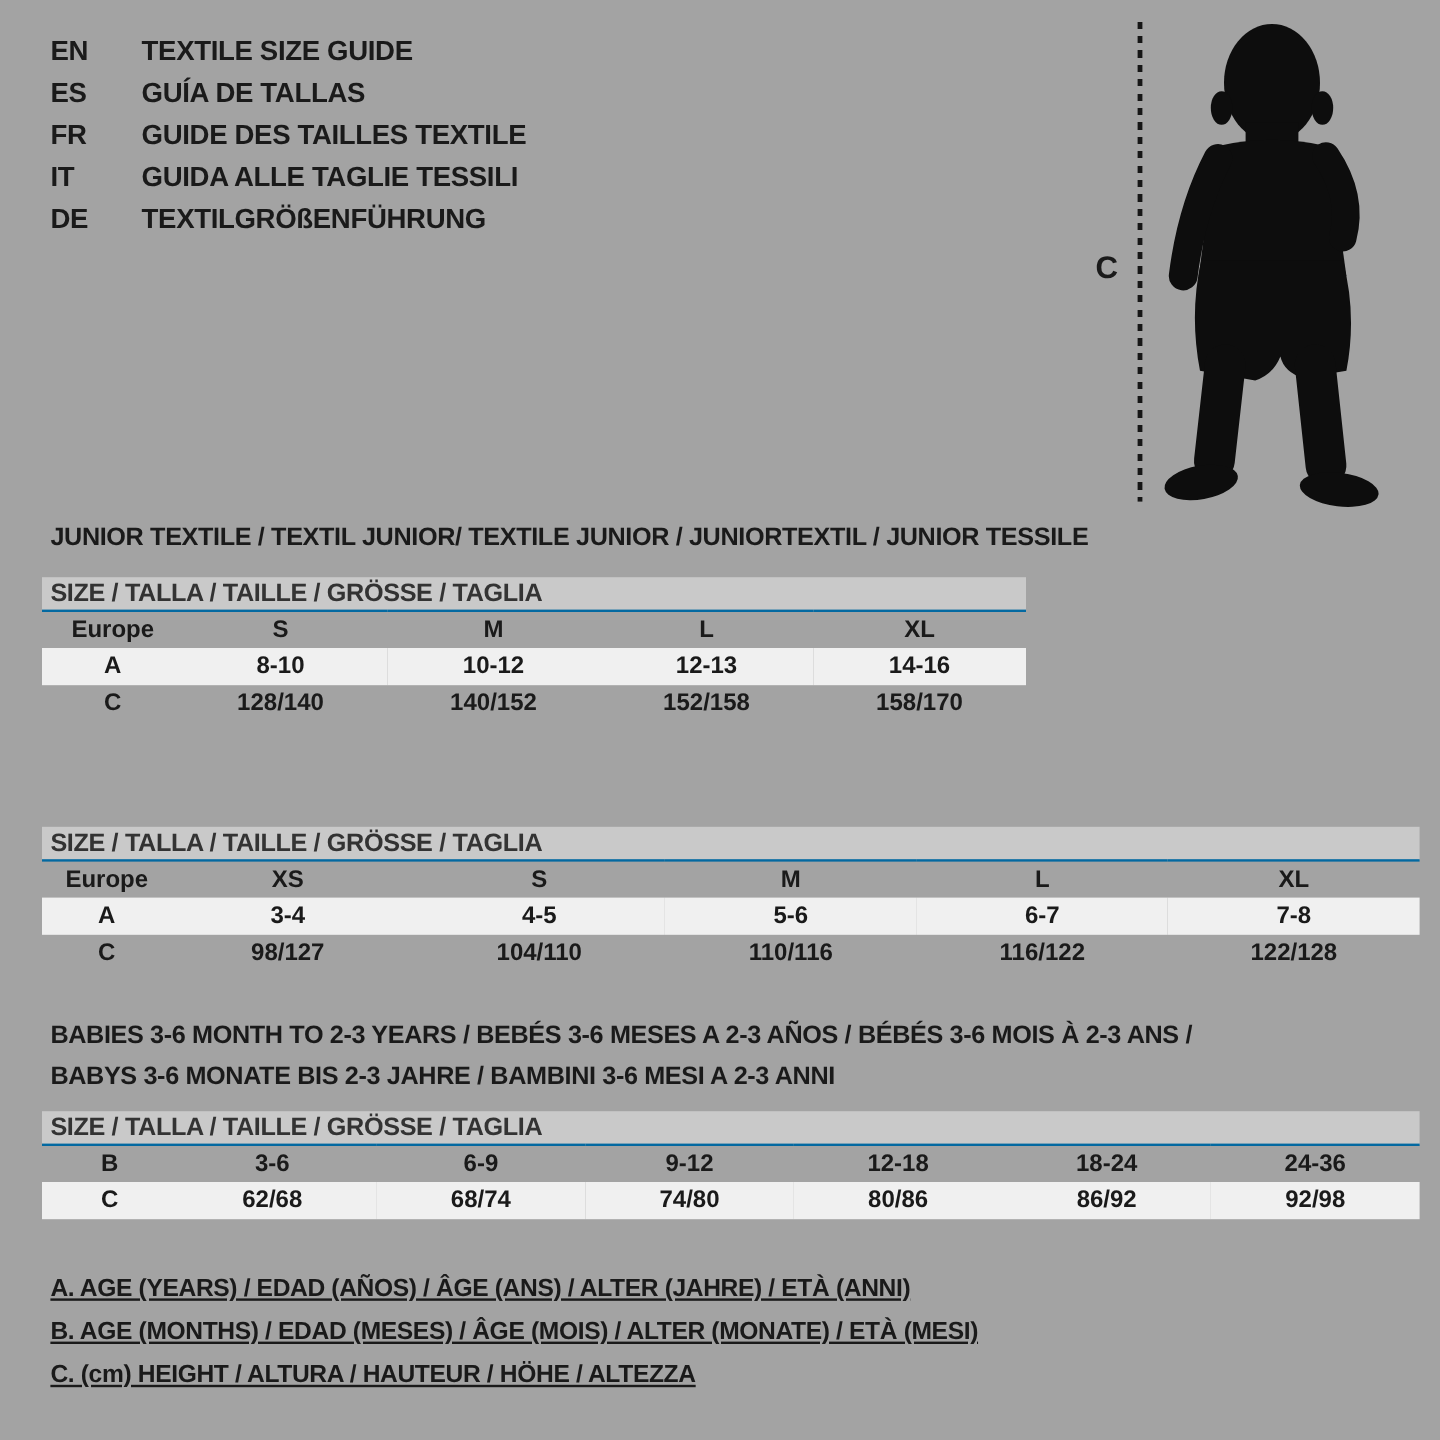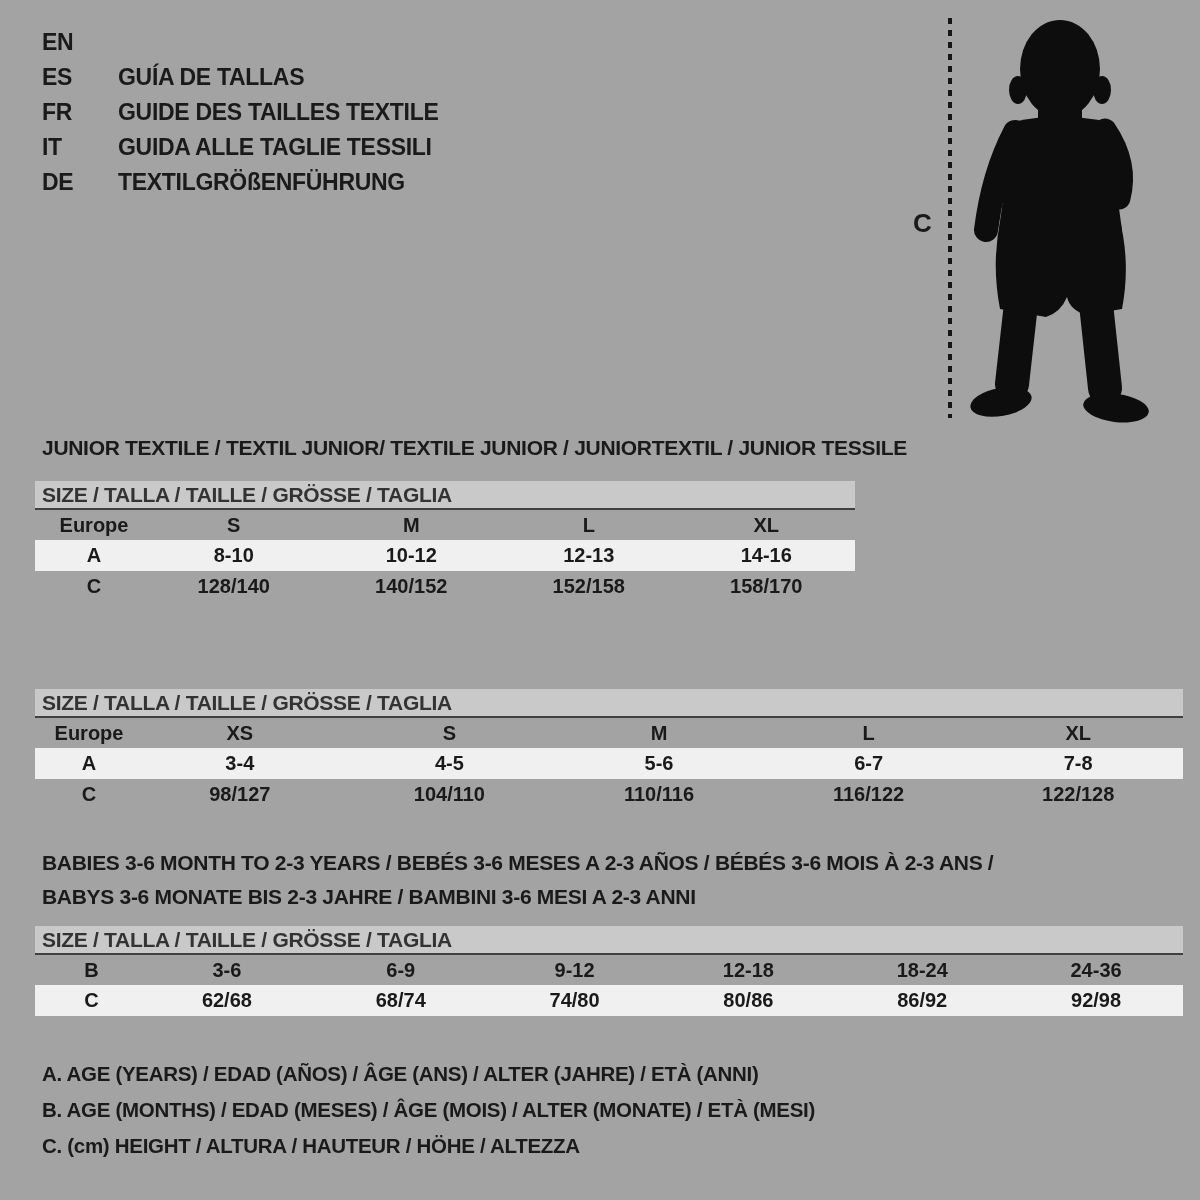--- a/index.html
+++ b/index.html
@@ -44,36 +44,37 @@
     font-weight: 700; color: #1a1a1a;
   }
   .tbl-junior { left: 35px; top: 481px; width: 820px; }
   .tbl-children { left: 35px; top: 689px; width: 1148px; }
   .tbl-babies { left: 35px; top: 926px; width: 1148px; }
   .size-table td { height: 31px; font-size: 20px; text-align: center; padding: 0; vertical-align: middle; }
   .size-table td.lbl { text-align: center; padding-left: 8px; }
   .size-table tr.band td {
     background: #c9c9c9; text-align: left; padding-left: 7px;
     height: 28px; font-size: 21px; color: #333333;
-    border-bottom: 2px solid #404040; letter-spacing: -0.3px;
+    border-bottom: 2px solid #0369a1; letter-spacing: -0.3px;
   }
   .size-table tr.shade td { background: #f0f0f0; }
 
   
-  .legend { position: absolute; left: 42px; top: 1062px; }
+  .legend { position: absolute; left: 42px; top: 1062px; text-decoration: underline; }
   .legend-line { height: 36px; font-size: 20.5px; font-weight: 700; letter-spacing: -0.3px; white-space: nowrap; }
 </style>
 </head>
 <body>
 
 <div class="page">
 
   <div class="lang-block">
     <div class="lang-row">
       <span class="lang-code">EN</span>
+      <span class="lang-label">TEXTILE SIZE GUIDE</span>
     </div>
     <div class="lang-row">
       <span class="lang-code">ES</span>
       <span class="lang-label">GUÍA DE TALLAS</span>
     </div>
     <div class="lang-row">
       <span class="lang-code">FR</span>
       <span class="lang-label">GUIDE DES TAILLES TEXTILE</span>
     </div>
     <div class="lang-row">

